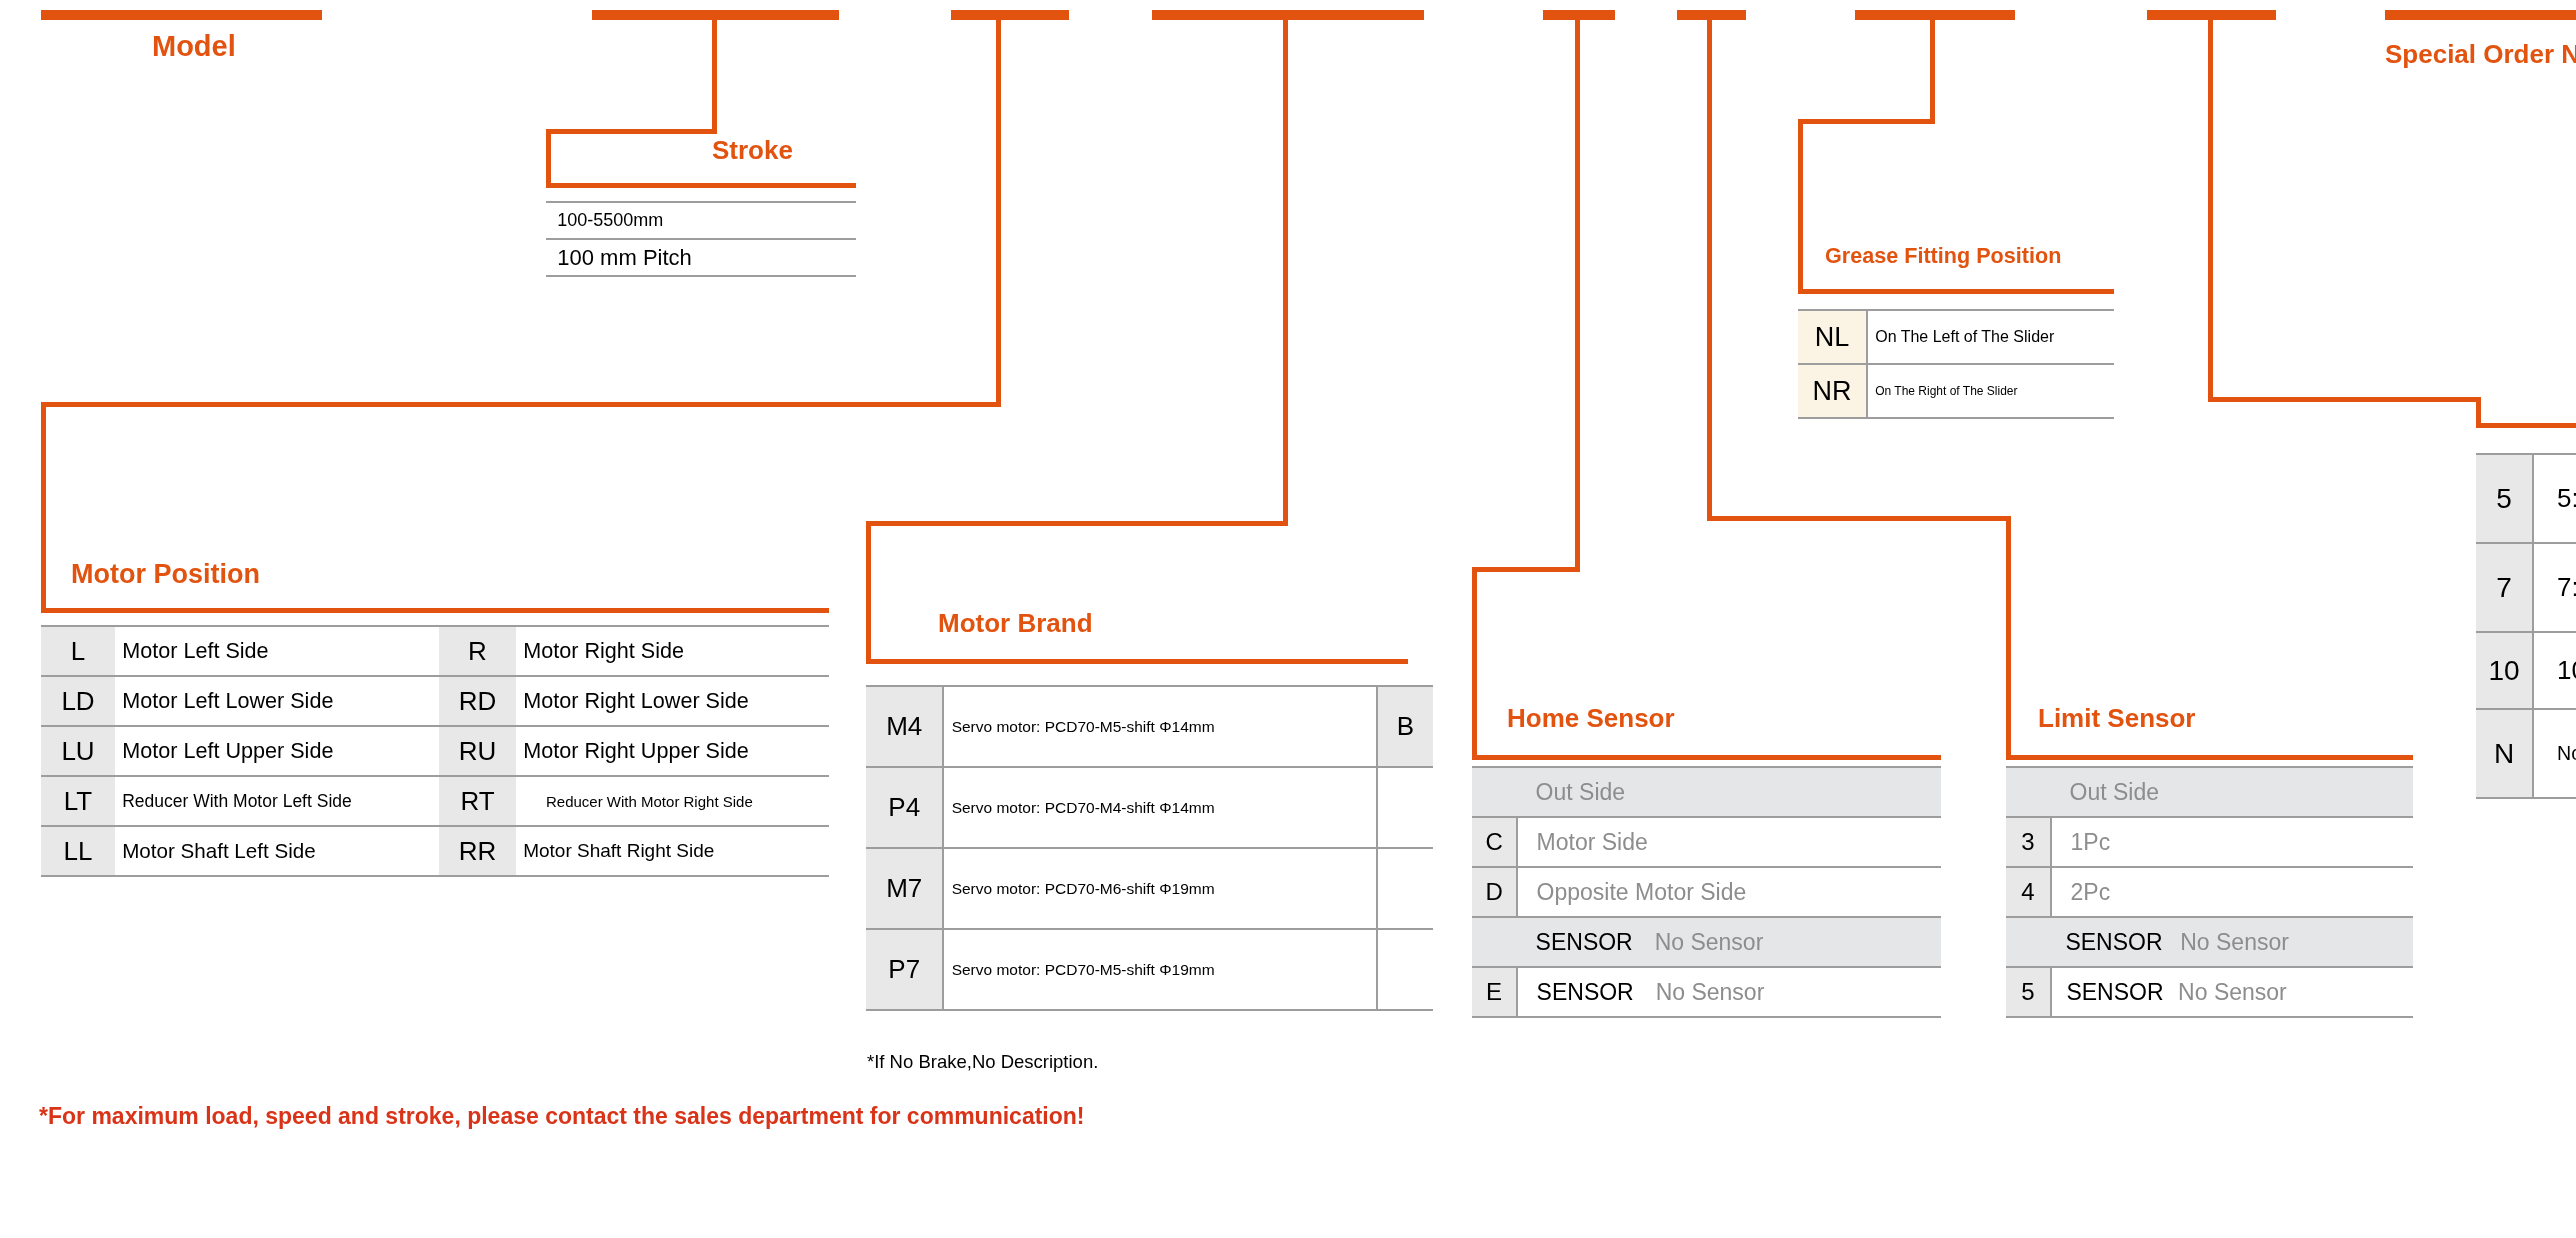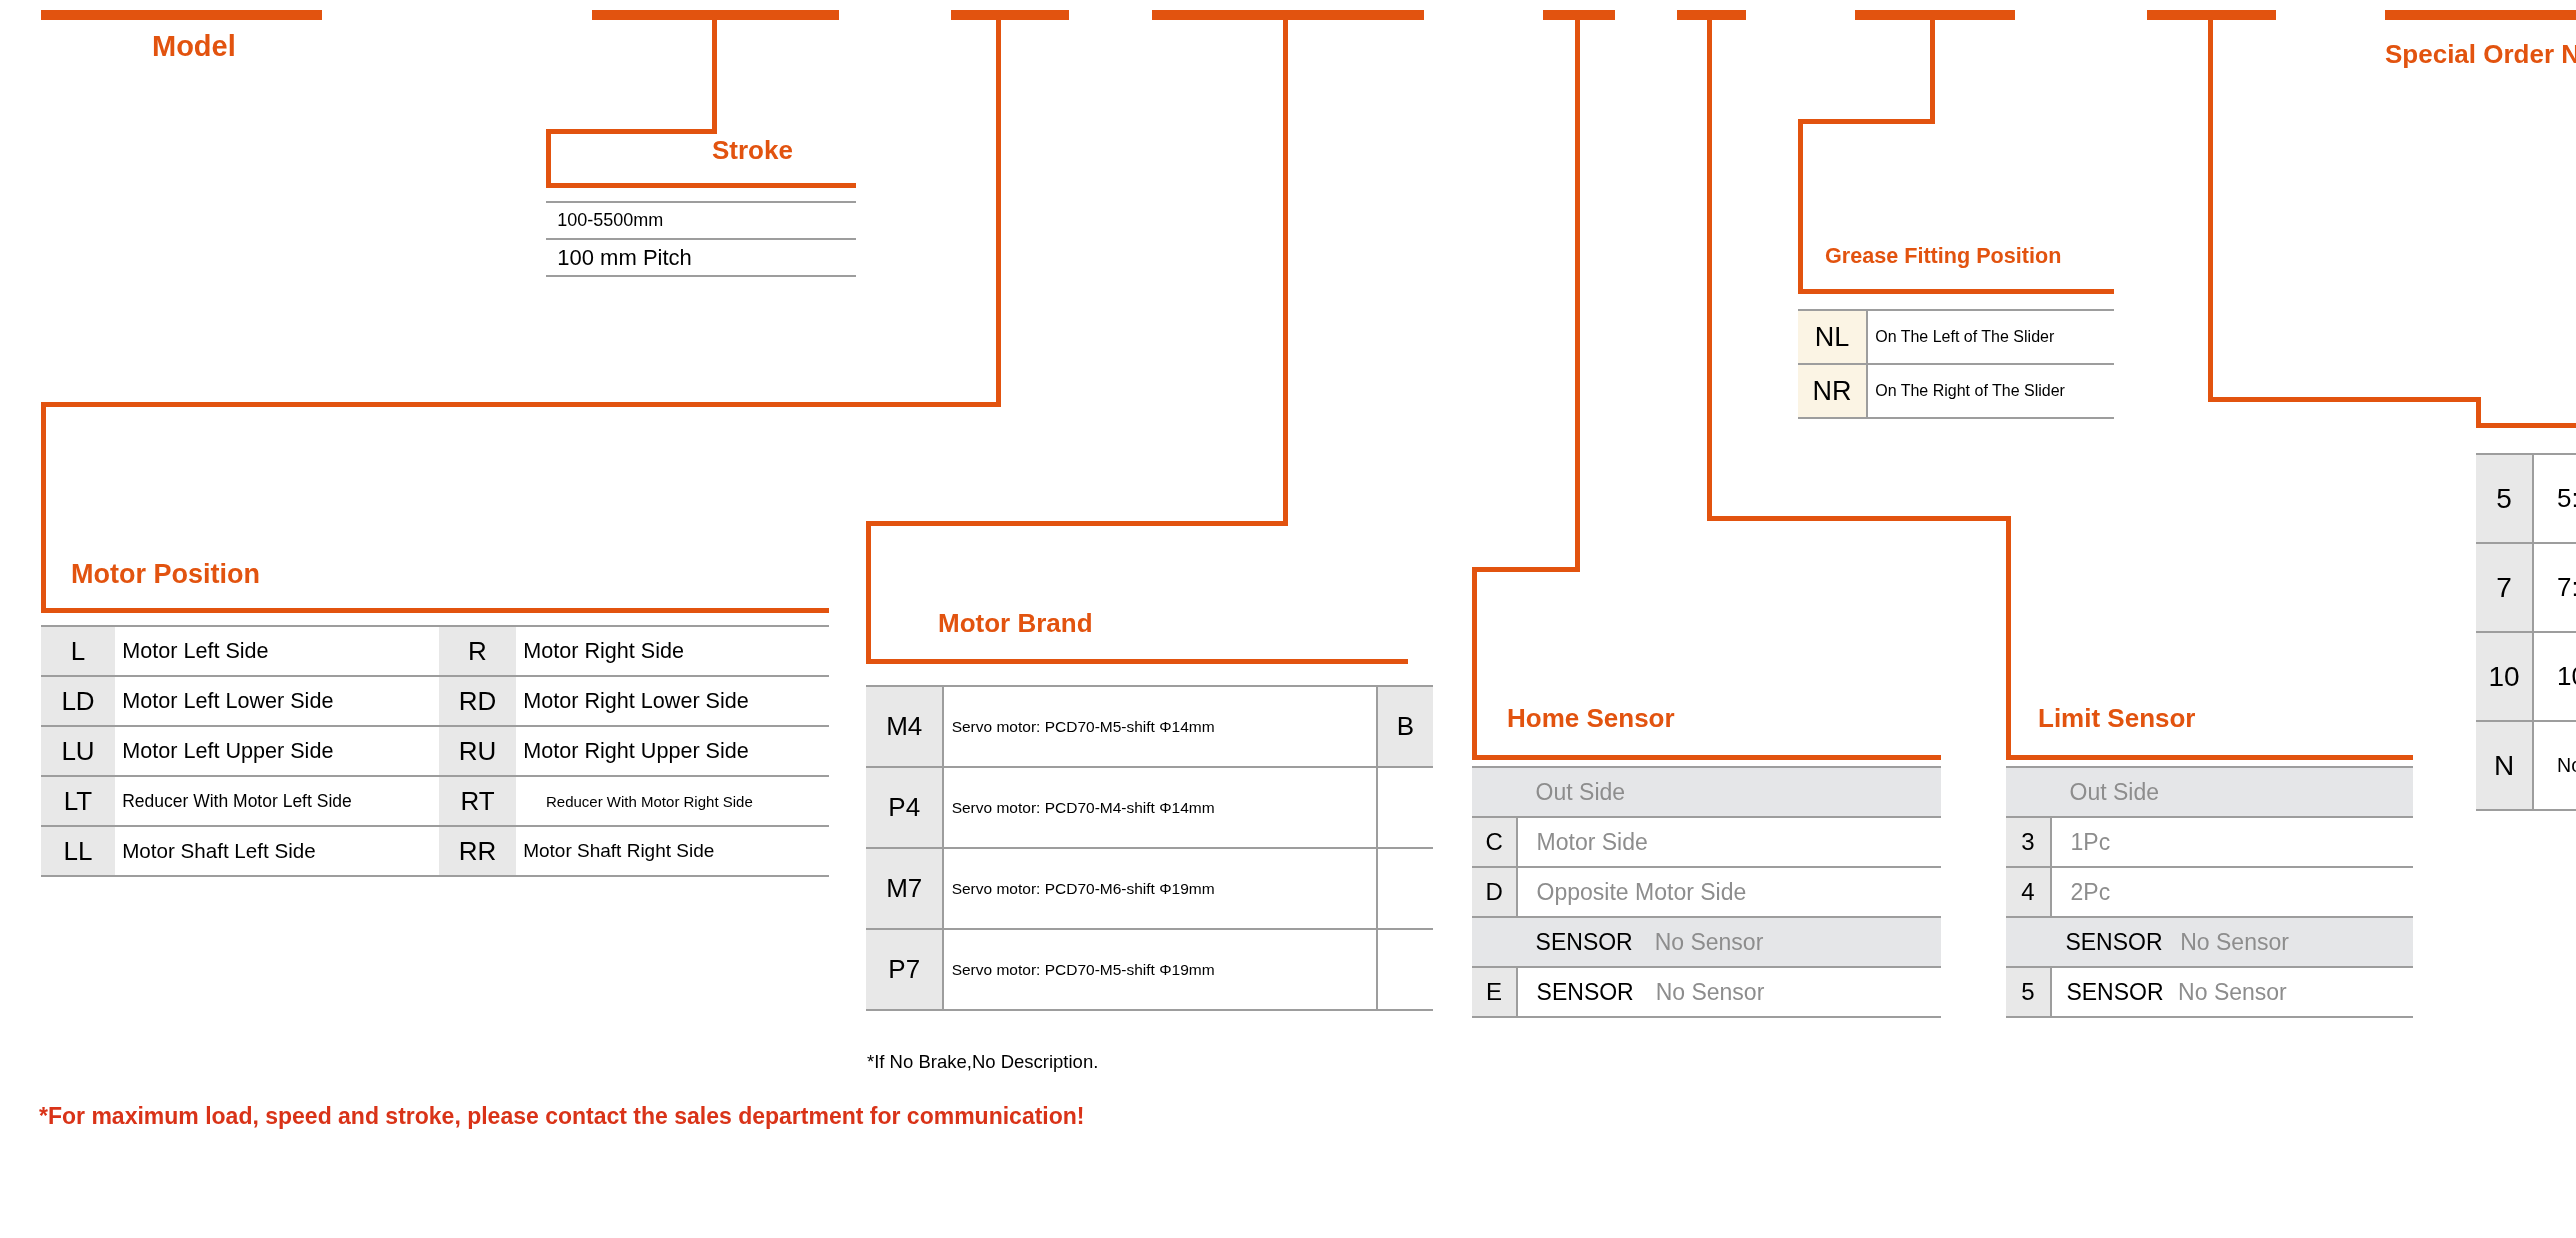--- a/index.html
+++ b/index.html
@@ -300,21 +300,21 @@
         <col style="width:69px">
         <col style="width:247px">
       </colgroup>
     <tbody>
       <tr>
         <td class="code cream" style="height:54px; font-size:27px;">NL</td>
         <td class="sep" style="font-size:16px;">On The Left of The Slider</td>
       </tr>
       <tr>
         <td class="code cream" style="height:54px; font-size:27px;">NR</td>
-        <td class="sep" style="font-size:16px;">On The Right of The Slider</td>
+        <td class="sep" style="font-size:12px;">On The Right of The Slider</td>
       </tr>
     </tbody>
   </table>
 
   <div class="sec" style="left:2385px; top:10.3px; width:268px; height:46px;">
     <div class="title" style="left:0px; top:31px; font-size:26px;">Special Order No.</div>
   </div>
 
   <div class="sec" style="left:2476px; top:397px; width:371px; height:31px;">
     <div class="bracket-v" style="height:31px;"></div>
@@ -329,21 +329,21 @@
     <tbody>
       <tr>
         <td class="code" style="height:89px; font-size:28px;">5</td>
         <td class="sep" style="font-size:26px; padding-left:23px;">5:1</td>
       </tr>
       <tr>
         <td class="code" style="height:89px; font-size:28px;">7</td>
         <td class="sep" style="font-size:26px; padding-left:23px;">7:1</td>
       </tr>
       <tr>
-        <td class="code" style="height:89px; font-size:28px;">10</td>
+        <td class="code" style="height:77px; font-size:28px;">10</td>
         <td class="sep" style="font-size:26px; padding-left:23px;">10:1</td>
       </tr>
       <tr>
         <td class="code" style="height:89px; font-size:28px;">N</td>
         <td class="sep" style="font-size:19.6px; padding-left:23px;">None Gearbox Type</td>
       </tr>
     </tbody>
   </table>
 
   <div class="warn" style="left:39px; top:1103px; font-size:23px;">*For maximum load, speed and stroke, please contact the sales department for communication!</div>

